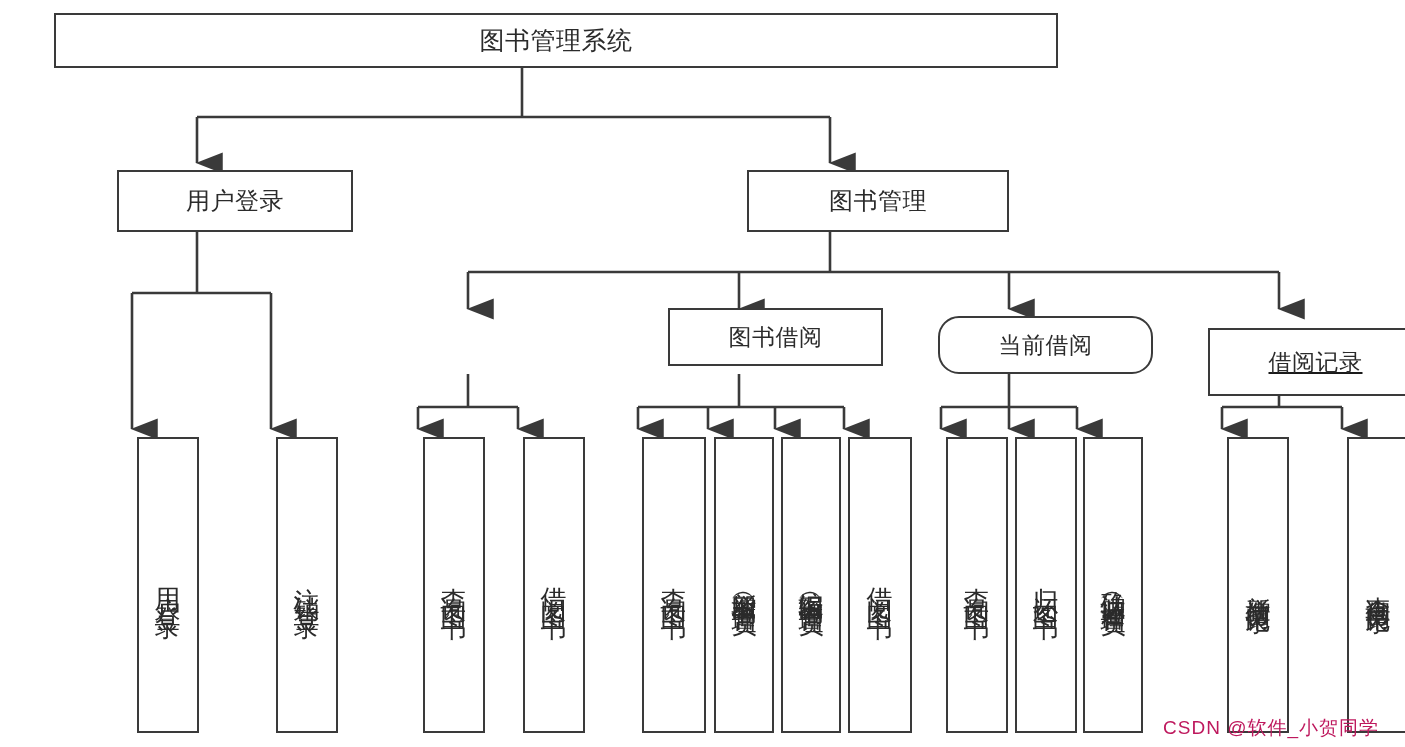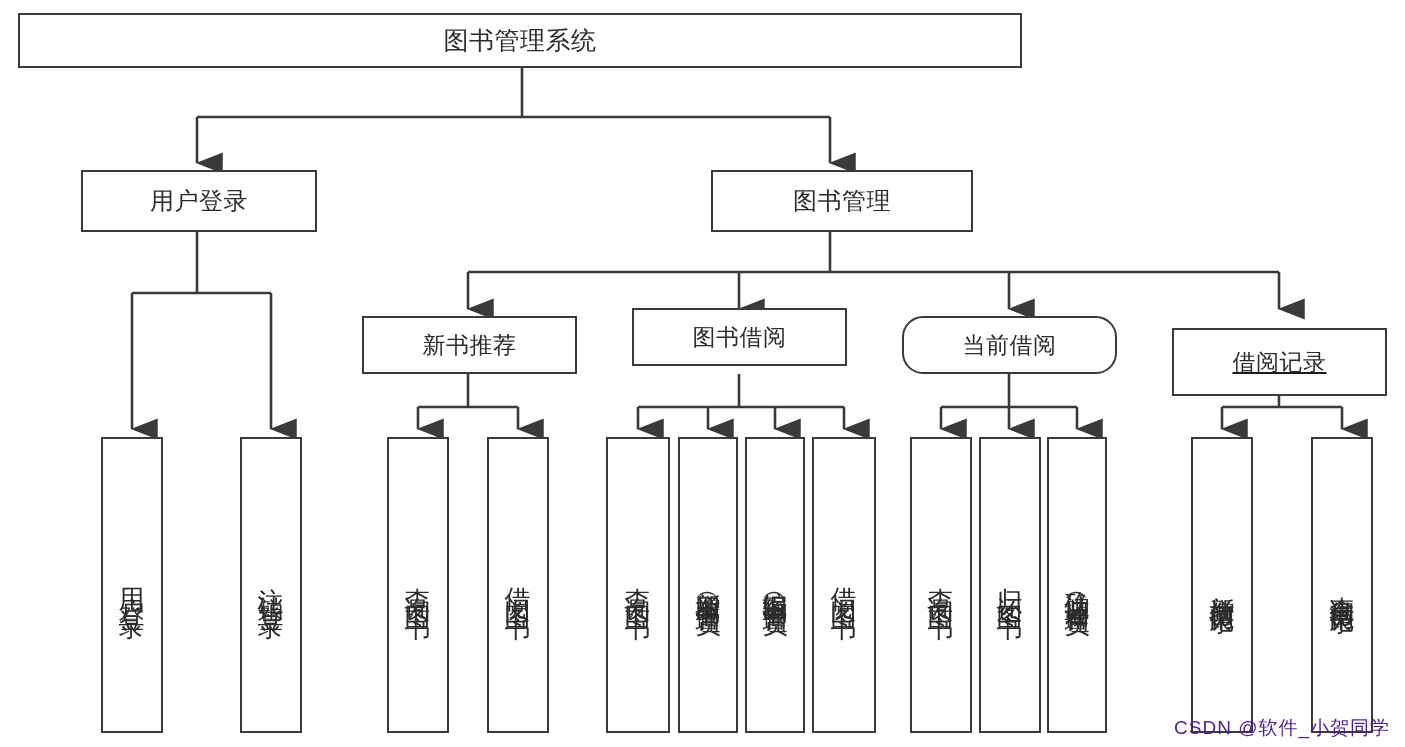--- a/index.html
+++ b/index.html
@@ -24,20 +24,21 @@
   }
   .node{
     position:absolute;
     box-sizing:border-box;
     background:#ffffff;
     border:2.5px solid #3a3a3a;
     display:flex;
     align-items:center;
     justify-content:center;
     z-index:2;
+    margin-left:36px;
   }
   .node .label{
     display:block;
     color:#2b2b2b;
     letter-spacing:0.5px;
     white-space:nowrap;
   }
   
   .node.root{ border-width:2.5px; }
   .node.root .label{ font-size:25px; }
@@ -57,24 +58,24 @@
     font-size:26px;
     line-height:1.0;
     letter-spacing:9px;
     white-space:normal;
     max-height:100%;
   }
   .node.leaf.tight .label{ letter-spacing:3px; font-size:25px; }
 
   .watermark{
     position:absolute;
-    right:15px;
+    right:26px;
     bottom:6px;
     font-size:19px;
-    color:#4c1d95;
+    color:#be185d;
     letter-spacing:1px;
     z-index:5;
     white-space:nowrap;
     font-family:"Liberation Sans","DejaVu Sans",sans-serif;
   }
 </style>
 </head>
 <body>
 
 <div id="canvas">
@@ -136,23 +137,20 @@
   </div>
 
   <div class="node h2" style="left:81px;top:170px;width:236px;height:62px;">
     <span class="label">用户登录</span>
   </div>
 
   <div class="node h2" style="left:711px;top:170px;width:262px;height:62px;">
     <span class="label">图书管理</span>
   </div>
 
-  <div class="node h3" style="left:362px;top:316px;width:215px;height:58px;">
-    <span class="label">新书推荐</span>
-  </div>
 
   <div class="node h3" style="left:632px;top:308px;width:215px;height:58px;">
     <span class="label">图书借阅</span>
   </div>
 
   <div class="node h3" style="left:902px;top:316px;width:215px;height:58px;border-radius:21px;">
     <span class="label">当前借阅</span>
   </div>
 
   <div class="node h3" style="left:1172px;top:328px;width:215px;height:68px;text-decoration:underline;">

